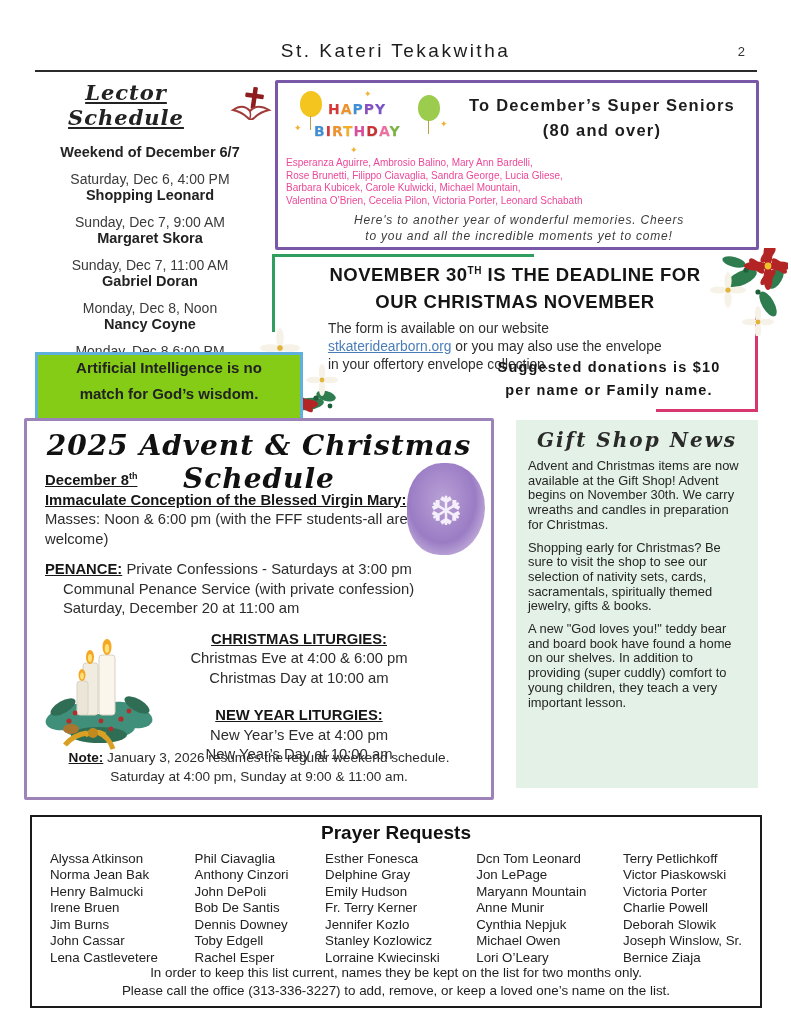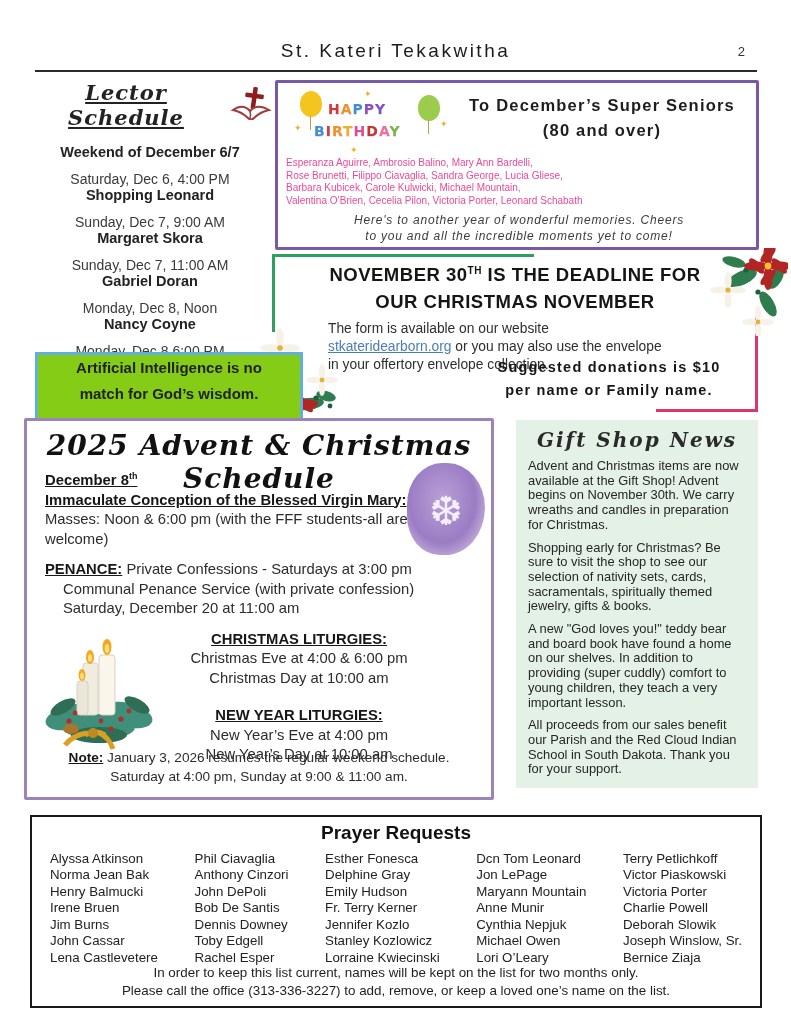--- a/index.html
+++ b/index.html
@@ -340,21 +340,20 @@
       <div><span class="b">Note:</span><span> January 3, 2026 resumes the regular weekend schedule.</span></div>
       <div>Saturday at 4:00 pm, Sunday at 9:00 &amp; 11:00 am.</div>
     </div>
   </div>
 
   <div class="gift">
     <div class="gift-head script">Gift Shop News</div>
     <p>Advent and Christmas items are now available at the Gift Shop! Advent begins on November 30th. We carry wreaths and candles in preparation for Christmas.</p>
     <p>Shopping early for Christmas? Be sure to visit the shop to see our selection of nativity sets, cards, sacramentals, spiritually themed jewelry, gifts &amp; books.</p>
     <p>A new "God loves you!" teddy bear and board book have found a home on our shelves. In addition to providing (super cuddly) comfort to young children, they teach a very important lesson.</p>
-    <p>All proceeds from our sales benefit our Parish and the Red Cloud Indian School in South Dakota. Thank you for your support.</p>
 
   </div>
 
   <div class="prayer">
     <div class="prayer-head">Prayer Requests</div>
     <div class="prayer-cols">
       <div class="pcol">
         <div>Alyssa Atkinson</div>
         <div>Norma Jean Bak</div>
         <div>Henry Balmucki</div>
@@ -394,18 +393,18 @@
         <div>Terry Petlichkoff</div>
         <div>Victor Piaskowski</div>
         <div>Victoria Porter</div>
         <div>Charlie Powell</div>
         <div>Deborah Slowik</div>
         <div>Joseph Winslow, Sr.</div>
         <div>Bernice Ziaja</div>
       </div>
     </div>
     <div class="prayer-foot">
-      <div>In order to keep this list current, names will be kept on the list for two months only.</div>
+      <div>In order to keep this list current, names they be kept on the list for two months only.</div>
       <div>Please call the office (313-336-3227) to add, remove, or keep a loved one’s name on the list.</div>
     </div>
   </div>
 
 </div>
 
 </body></html>

